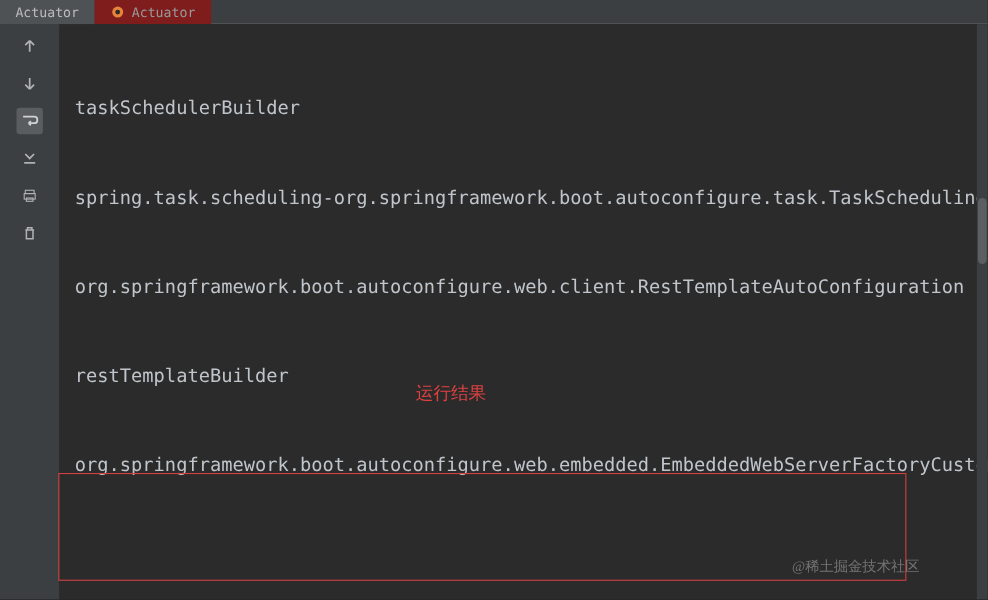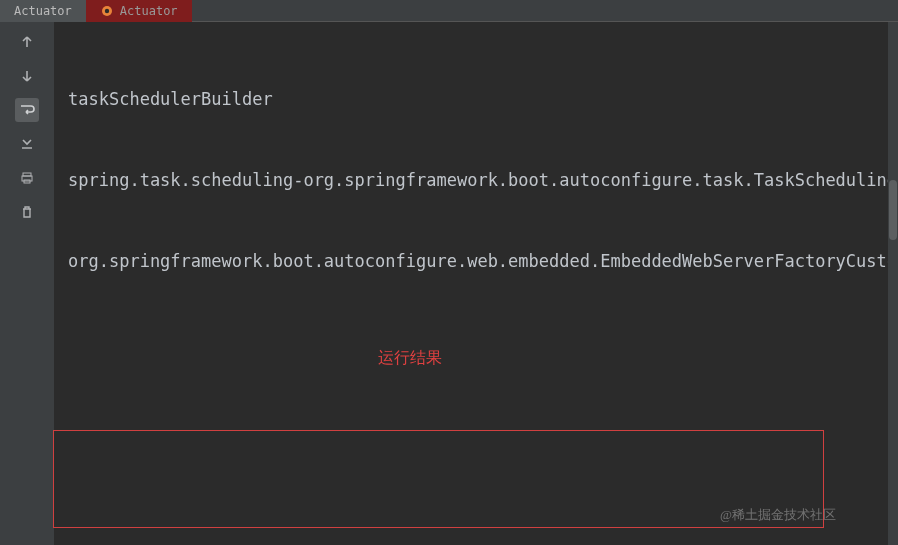--- a/index.html
+++ b/index.html
@@ -168,20 +168,22 @@
       <svg width="14" height="14" viewBox="0 0 14 14">
           <path d="M3 4 H11 M5 4 V2 H9 V4 M4 4 V12 H10 V4" stroke="#afb1b3" stroke-width="1.4" fill="none"></path>
         </svg>
     </div>
   </div>
 
   <div class="console">
     <div class="console-inner">
       <div class="line">taskSchedulerBuilder</div>
       <div class="line">spring.task.scheduling-org.springframework.boot.autoconfigure.task.TaskSchedulingP</div>
+      <div class="line">org.springframework.boot.autoconfigure.web.client.RestTemplateAutoConfiguration</div>
+      <div class="line">restTemplateBuilder</div>
       <div class="line">org.springframework.boot.autoconfigure.web.embedded.EmbeddedWebServerFactoryCustom</div>
       
       
       
       
       
       
       
       
       

